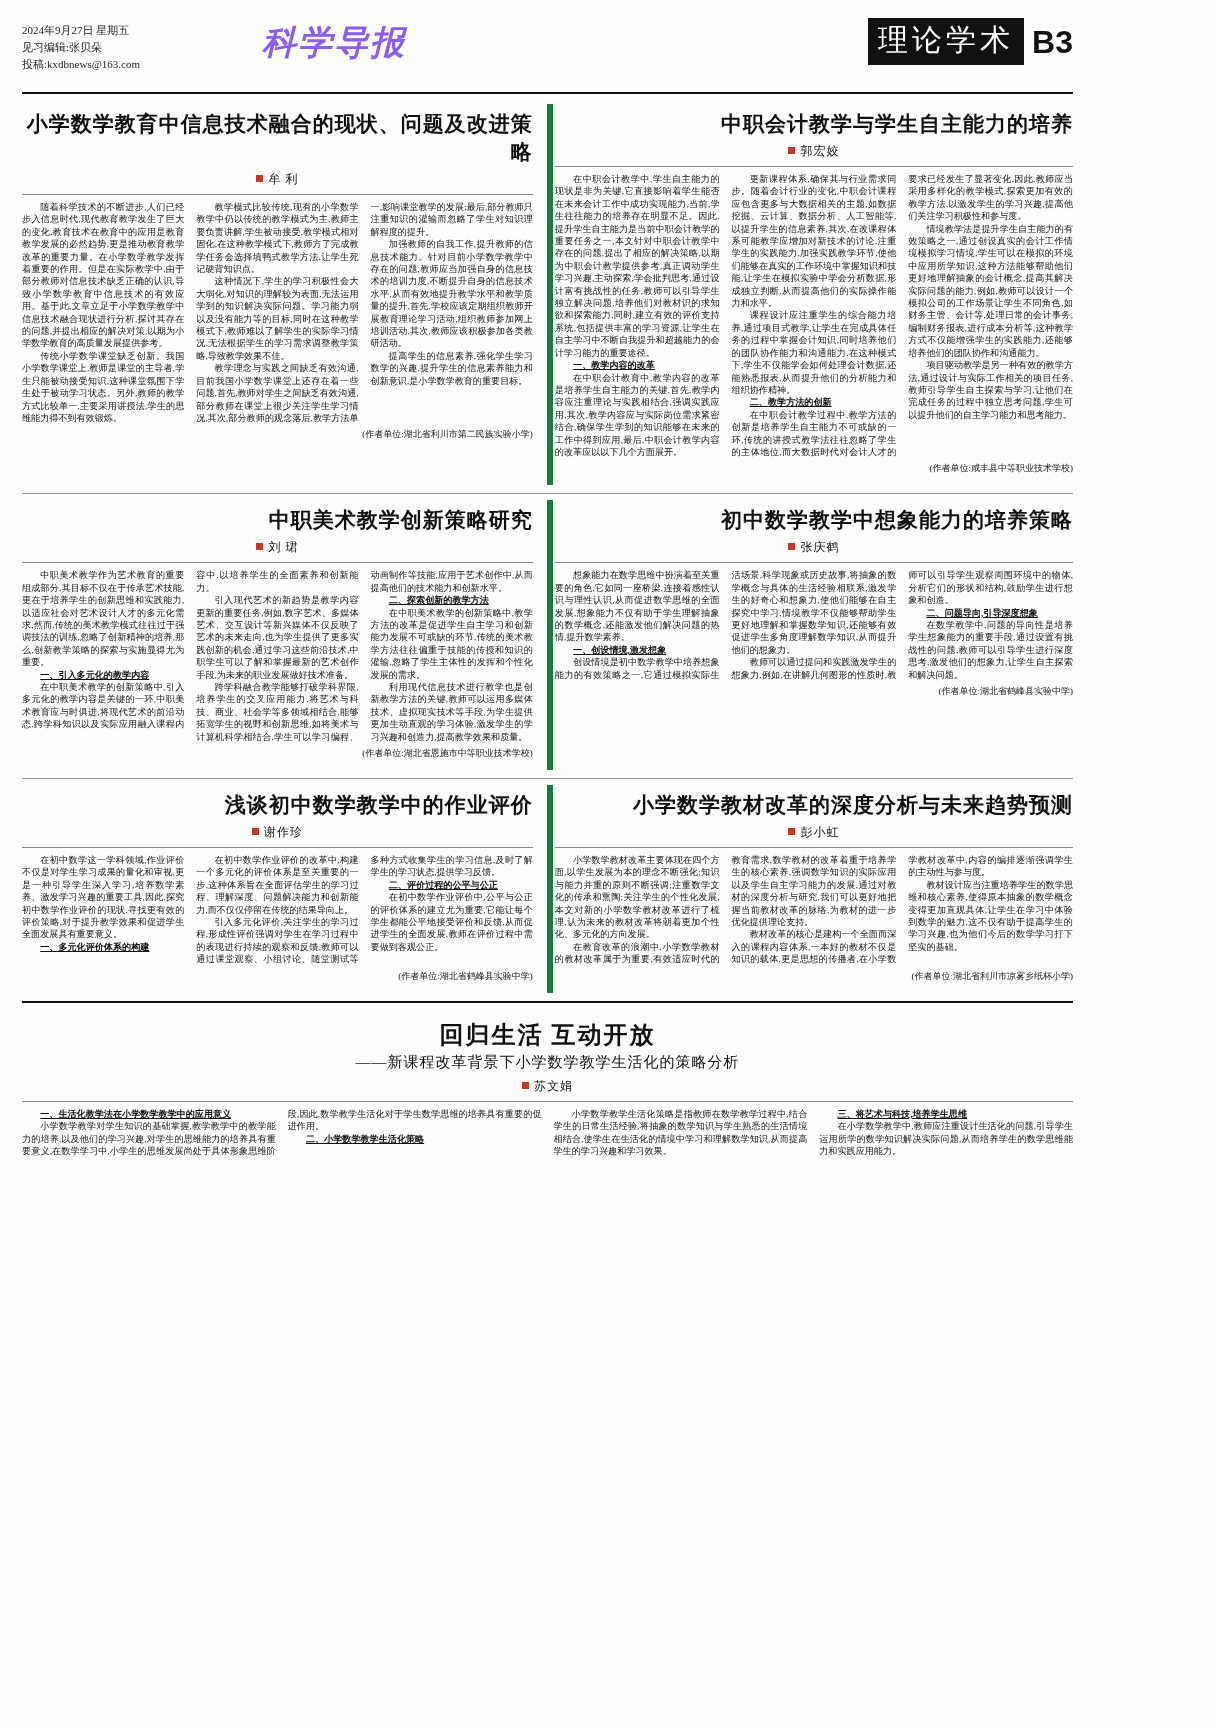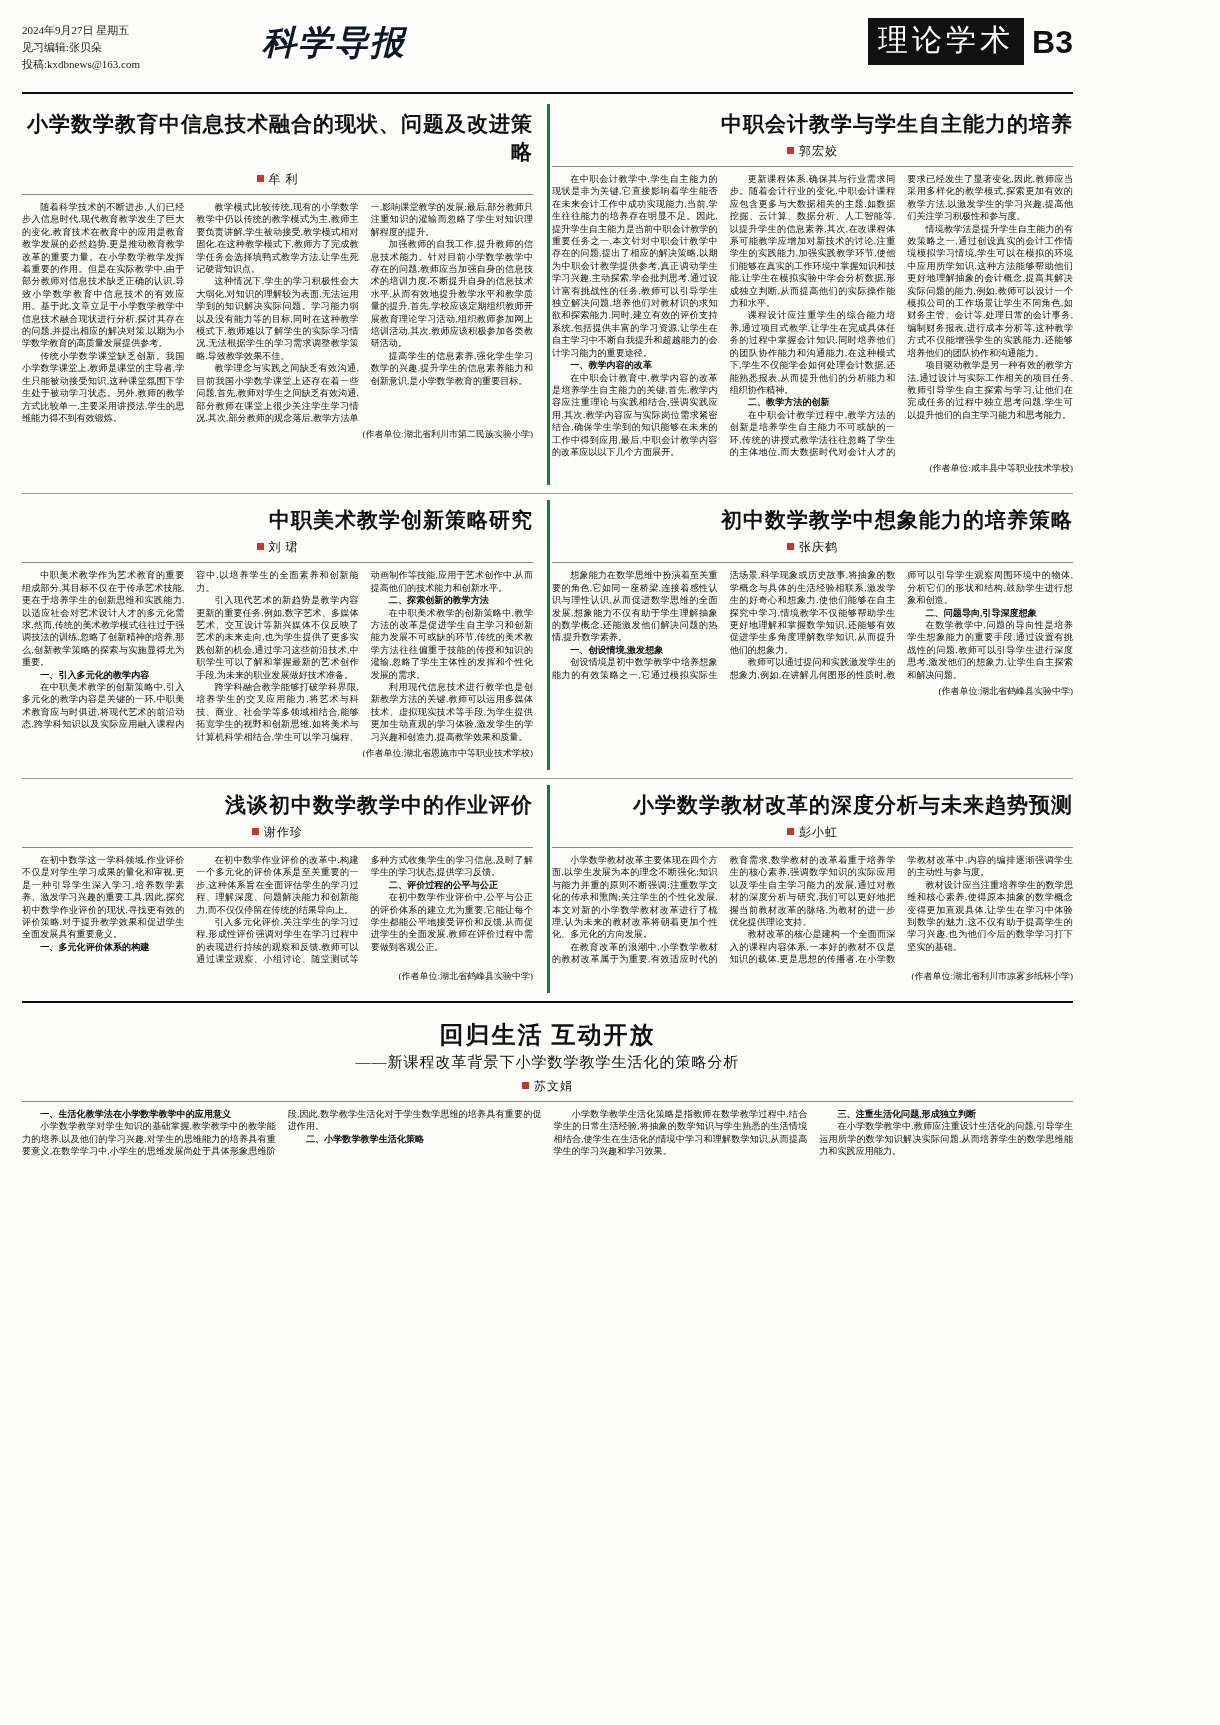--- a/index.html
+++ b/index.html
@@ -28,21 +28,21 @@
     padding-top:4px;width:230px;
   }
   .mast-left div{white-space:nowrap;}
   .mast-center{
     flex:1;text-align:left;padding-left:10px;padding-top:2px;
   }
   .paper-name{
     font-family:"Liberation Serif", serif;
     font-size:34px;font-weight:bold;letter-spacing:2px;
     font-style:italic;
-    color:#0f172a;
+    color:#8b5cf6;
   }
   .mast-right{
     display:flex;align-items:center;gap:0;
   }
   .section-badge{
     background:#111;color:#fff;
     font-size:30px;font-weight:normal;letter-spacing:4px;
     padding:2px 10px 4px 10px;
     font-family:"Liberation Sans", sans-serif;
   }
@@ -50,21 +50,21 @@
     font-size:32px;font-weight:bold;
     font-family:"Liberation Sans", sans-serif;
     padding-left:8px;line-height:40px;
   }
   
   .body-wrap{padding-top:10px;}
   .two-col{
     display:flex;gap:0;
   }
   .col-left{width:576px;padding-right:14px;box-sizing:border-box;}
-  .col-right{width:578px;padding-left:2px;box-sizing:border-box;border-left:3px solid #15803d;}
+  .col-right{width:578px;padding-left:2px;box-sizing:border-box;border-left:6px solid #15803d;}
   .article{margin-bottom:10px;}
   .art-title{
     text-align:right;
     font-size:21px;font-weight:bold;
     font-family:"Liberation Serif", serif;
     letter-spacing:1px;
     margin:6px 0 5px 0;
     line-height:28px;
   }
   .byline{
@@ -77,21 +77,21 @@
   }
   .rule-thin{border-top:1px solid #888;margin:6px 0;}
   .cols3{column-count:3;column-gap:12px;}
   .cols4{column-count:4;column-gap:12px;}
   .txt{
     font-size:9.1px;line-height:12.4px;text-align:justify;
     text-justify:inter-ideograph;
     hyphens:none;
   }
   .txt p{margin:0 0 0 0;text-indent:2em;}
-  .txt p.h{font-weight:bold;text-indent:2em;}
+  .txt p.h{font-weight:bold;text-indent:2em;text-decoration:underline;}
   .sign{text-align:right;font-size:9px;margin-top:4px;}
   .divider-h{border-top:1px solid #999;margin:8px 0 6px 0;}
   .bottom-block{border-top:2px solid #111;margin-top:8px;padding-top:12px;}
   .fullwidth-title{
     text-align:center;font-size:24px;font-weight:bold;letter-spacing:2px;
     margin:4px 0 2px 0;
   }
   .fullwidth-sub{
     text-align:center;font-size:15px;margin:2px 0 6px 0;letter-spacing:1px;
   }
@@ -238,19 +238,19 @@
     <div class="bottom-block">
       <div class="fullwidth-title">回归生活 互动开放</div>
       <div class="fullwidth-sub">——新课程改革背景下小学数学教学生活化的策略分析</div>
       <div class="byline"><span class="sq"></span><span>苏文娟</span></div>
       <div class="rule-thin"></div>
       <div class="txt cols4">
         <p class="h">一、生活化教学法在小学数学教学中的应用意义</p>
         <p>小学数学教学对学生知识的基础掌握,教学教学中的教学能力的培养,以及他们的学习兴趣,对学生的思维能力的培养具有重要意义,在数学学习中,小学生的思维发展尚处于具体形象思维阶段,因此,数学教学生活化对于学生数学思维的培养具有重要的促进作用。</p>
         <p class="h">二、小学数学教学生活化策略</p>
         <p>小学数学教学生活化策略是指教师在数学教学过程中,结合学生的日常生活经验,将抽象的数学知识与学生熟悉的生活情境相结合,使学生在生活化的情境中学习和理解数学知识,从而提高学生的学习兴趣和学习效果。</p>
-        <p class="h">三、注重生活化问题,形成独立判断</p>
+        <p class="h">三、将艺术与科技,培养学生思维</p>
         <p>在小学数学教学中,教师应注重设计生活化的问题,引导学生运用所学的数学知识解决实际问题,从而培养学生的数学思维能力和实践应用能力。</p>
       </div>
     </div>
 
   </div>
 </div>
 
 </body></html>

